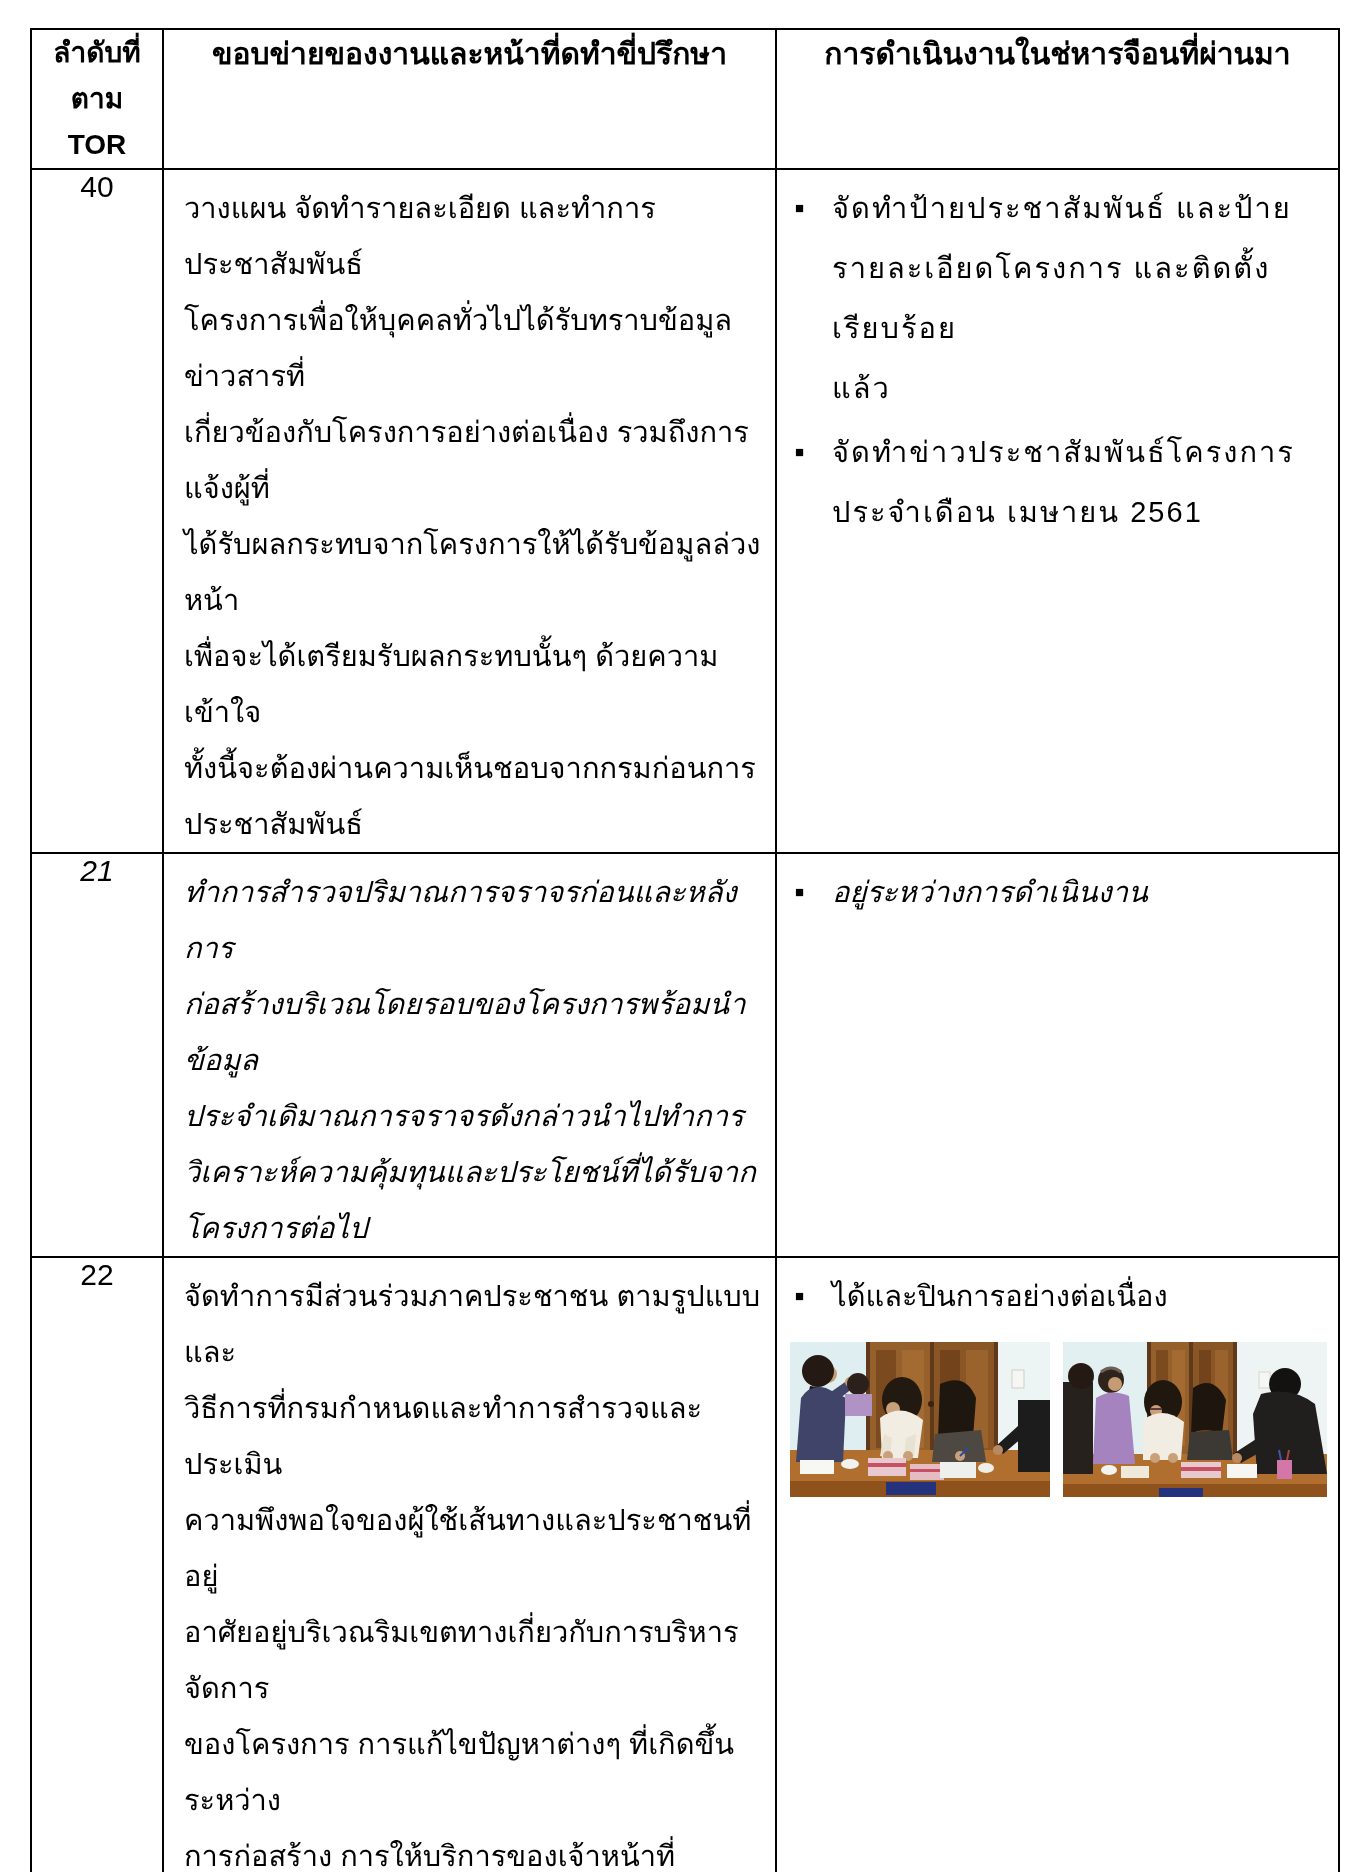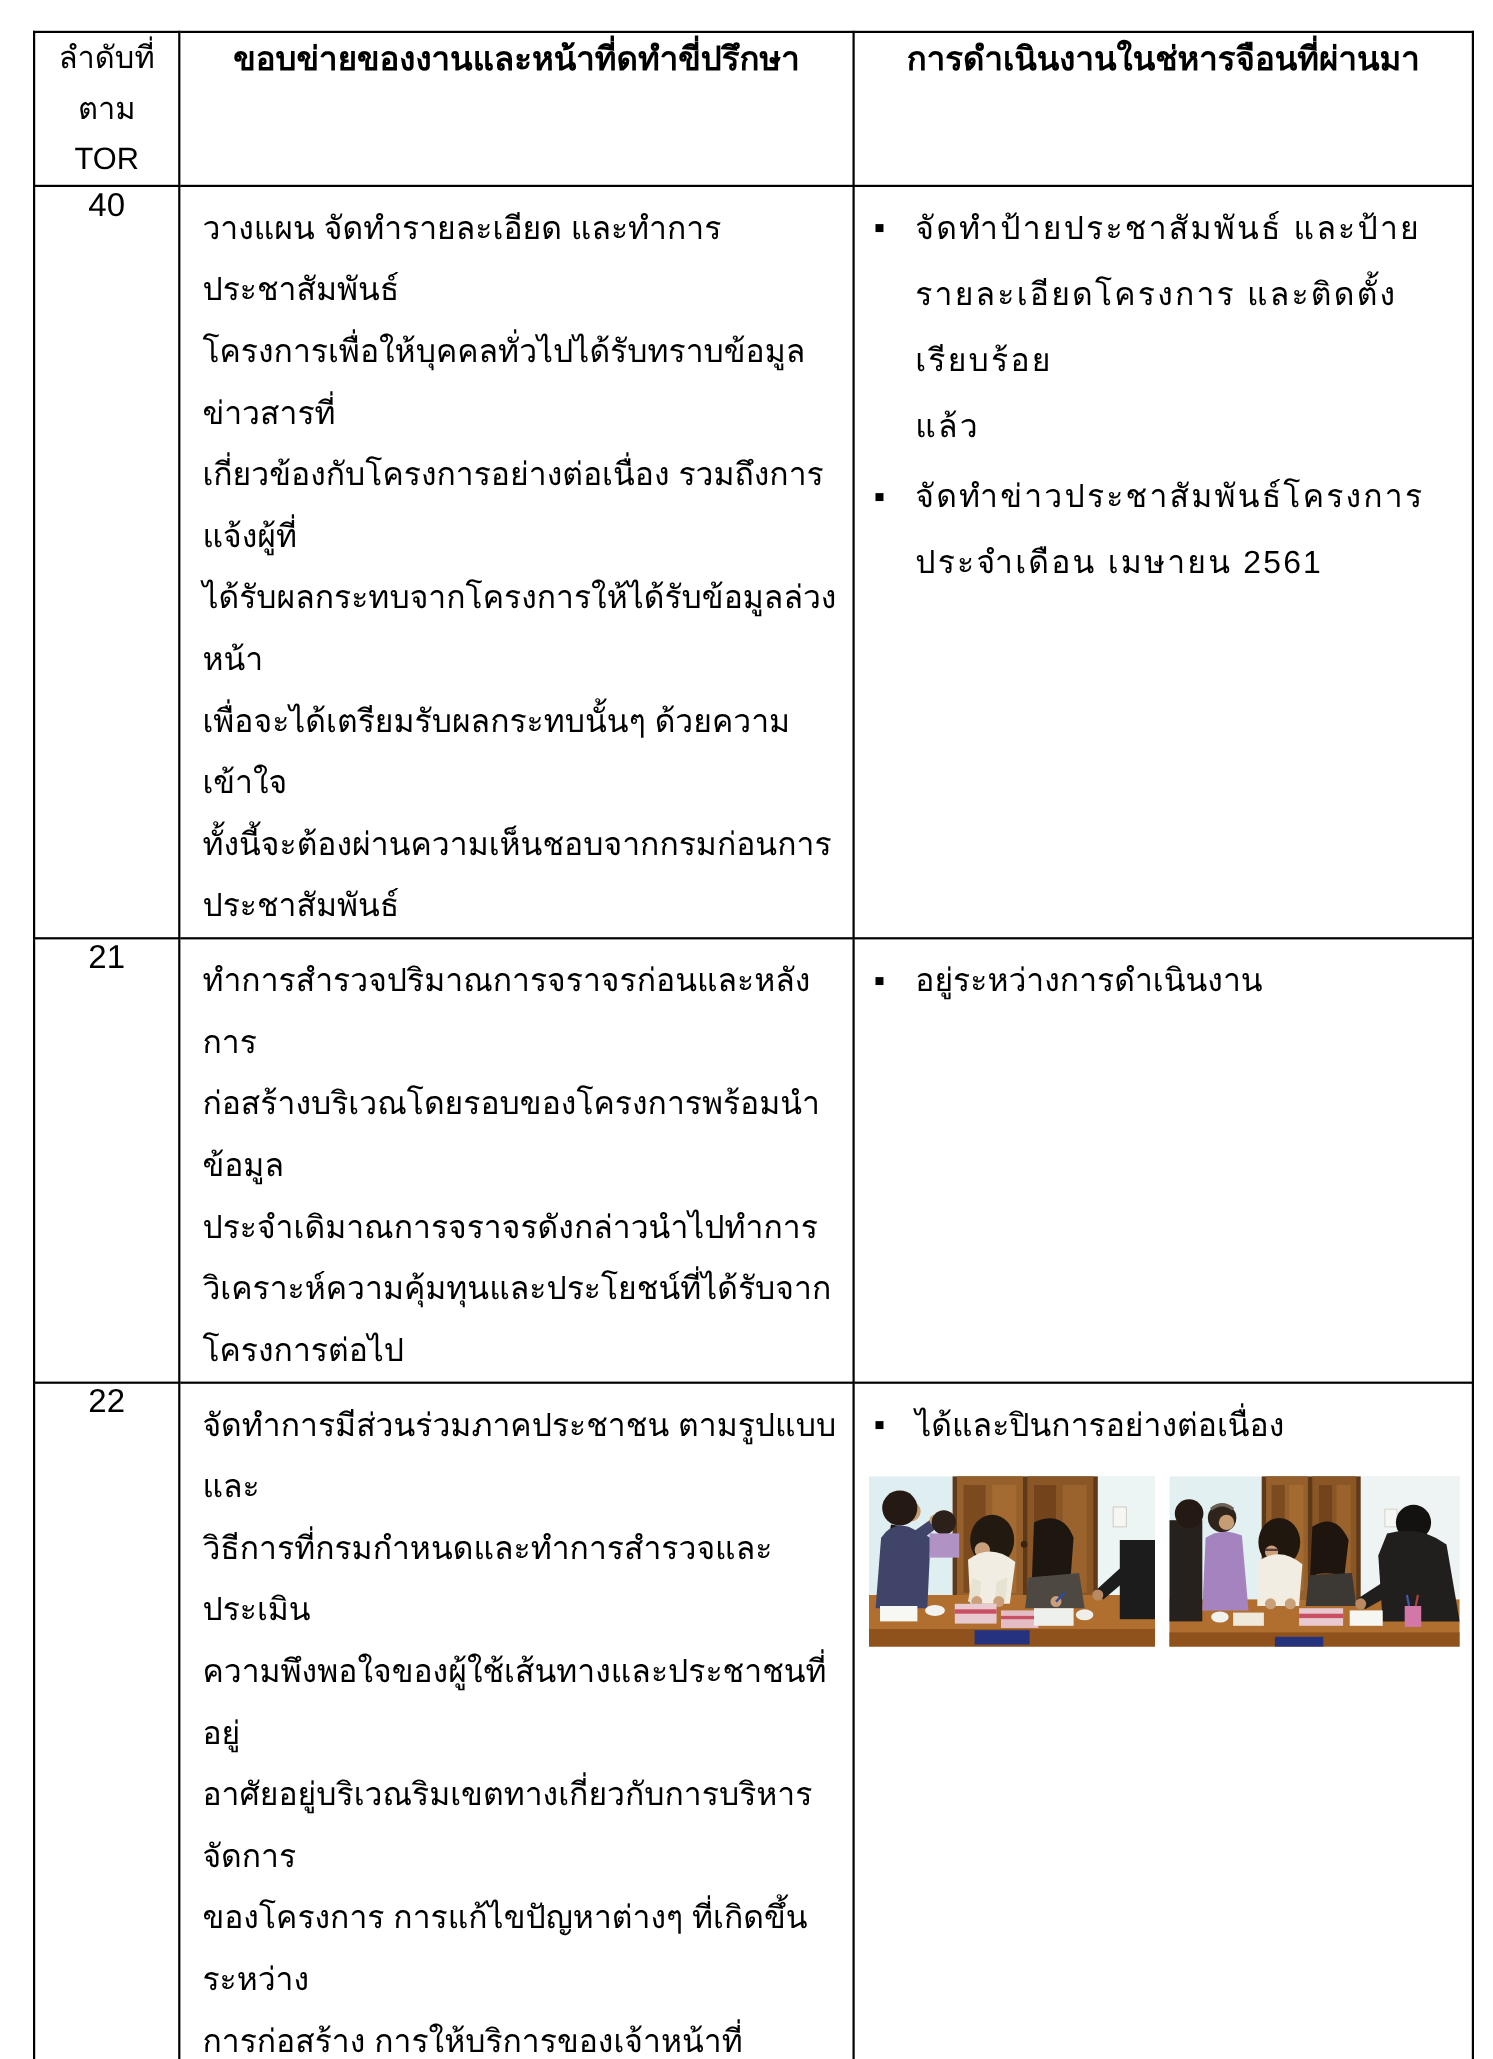--- a/index.html
+++ b/index.html
@@ -7,41 +7,41 @@
     width:1357px; height:1872px; background:#ffffff; color:#000;
     font-family:"Liberation Sans","DejaVu Sans",sans-serif;
     position:relative; overflow:hidden;
   }
   .table-wrap { position:absolute; left:30px; top:28px; }
   table.tor { border-collapse:collapse; table-layout:fixed; width:1308px; }
   table.tor td, table.tor th { border:2px solid #000; padding:0; vertical-align:top; overflow:hidden; background:#fff; }
 
   
   tr.hdr { height:140px; }
-  th.h1 { font-size:28px; font-weight:normal; vertical-align:middle; line-height:46px; }
+  th.h1 { font-size:28px; font-weight:bold; vertical-align:middle; line-height:46px; }
   th.h2, th.h3 { font-size:30px; font-weight:bold; text-align:center; vertical-align:middle; }
   .hline { display:block; }
 
   
   td.cno { text-align:center; font-size:30px; padding-top:12px; }
   .scope {
     margin:10px 6px 0 20px; font-size:29px; line-height:56px;
     white-space:pre-line; text-align:left;
   }
   .bullet { display:flex; align-items:flex-start; margin:8px 14px 0 18px; }
   .bullet + .bullet { margin-top:4px; }
   .sq { font-size:15px; line-height:60px; flex:0 0 auto; }
   .btxt { margin-left:28px; font-size:29px; line-height:60px; white-space:pre-line; }
   .btxt.spread { letter-spacing:2px; }
 
   .photos { display:flex; gap:13px; margin:16px 13px 0 13px; }
   .photo { display:block; flex:0 0 auto; }
 
   tr.r20 { height:425px; }
-  tr.r21 { height:290px; }
+  tr.r21 { height:290px;font-style:italic; }
   tr.r22 { height:460px; }
 </style>
 </head>
 <body>
 
 <div class="table-wrap">
 <table class="tor">
   <colgroup>
         <col style="width:132px">
         <col style="width:613px">

